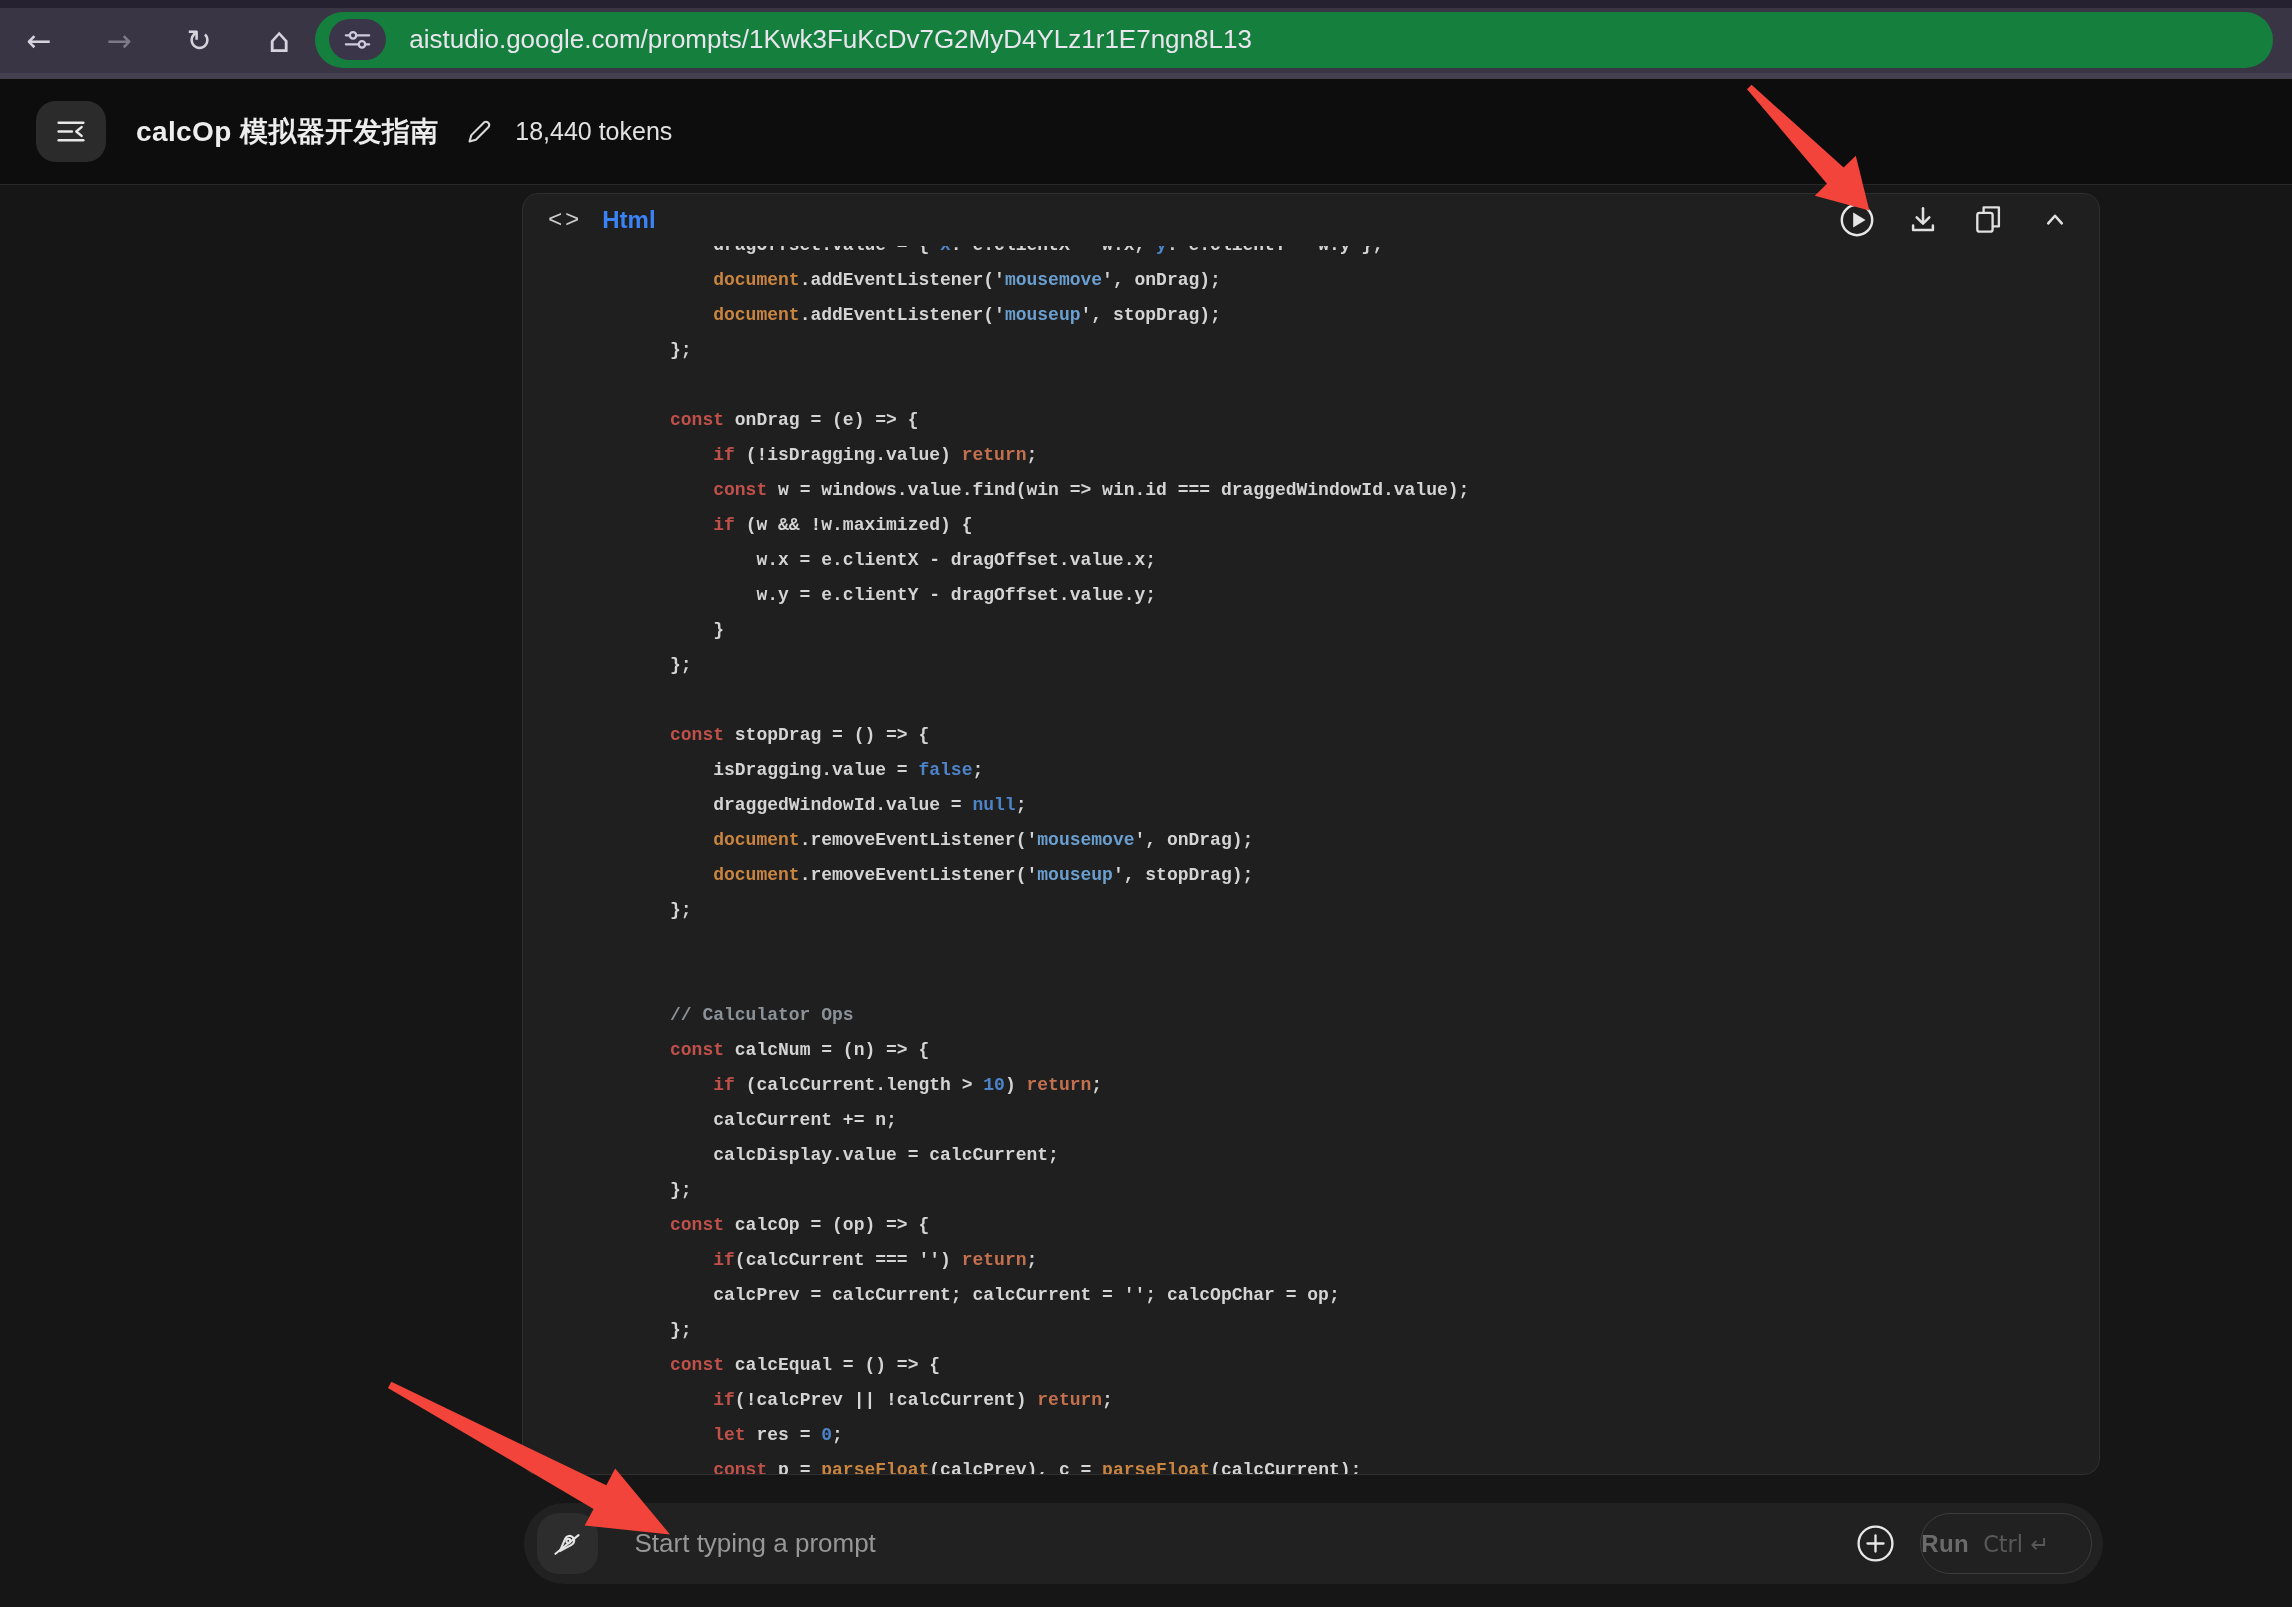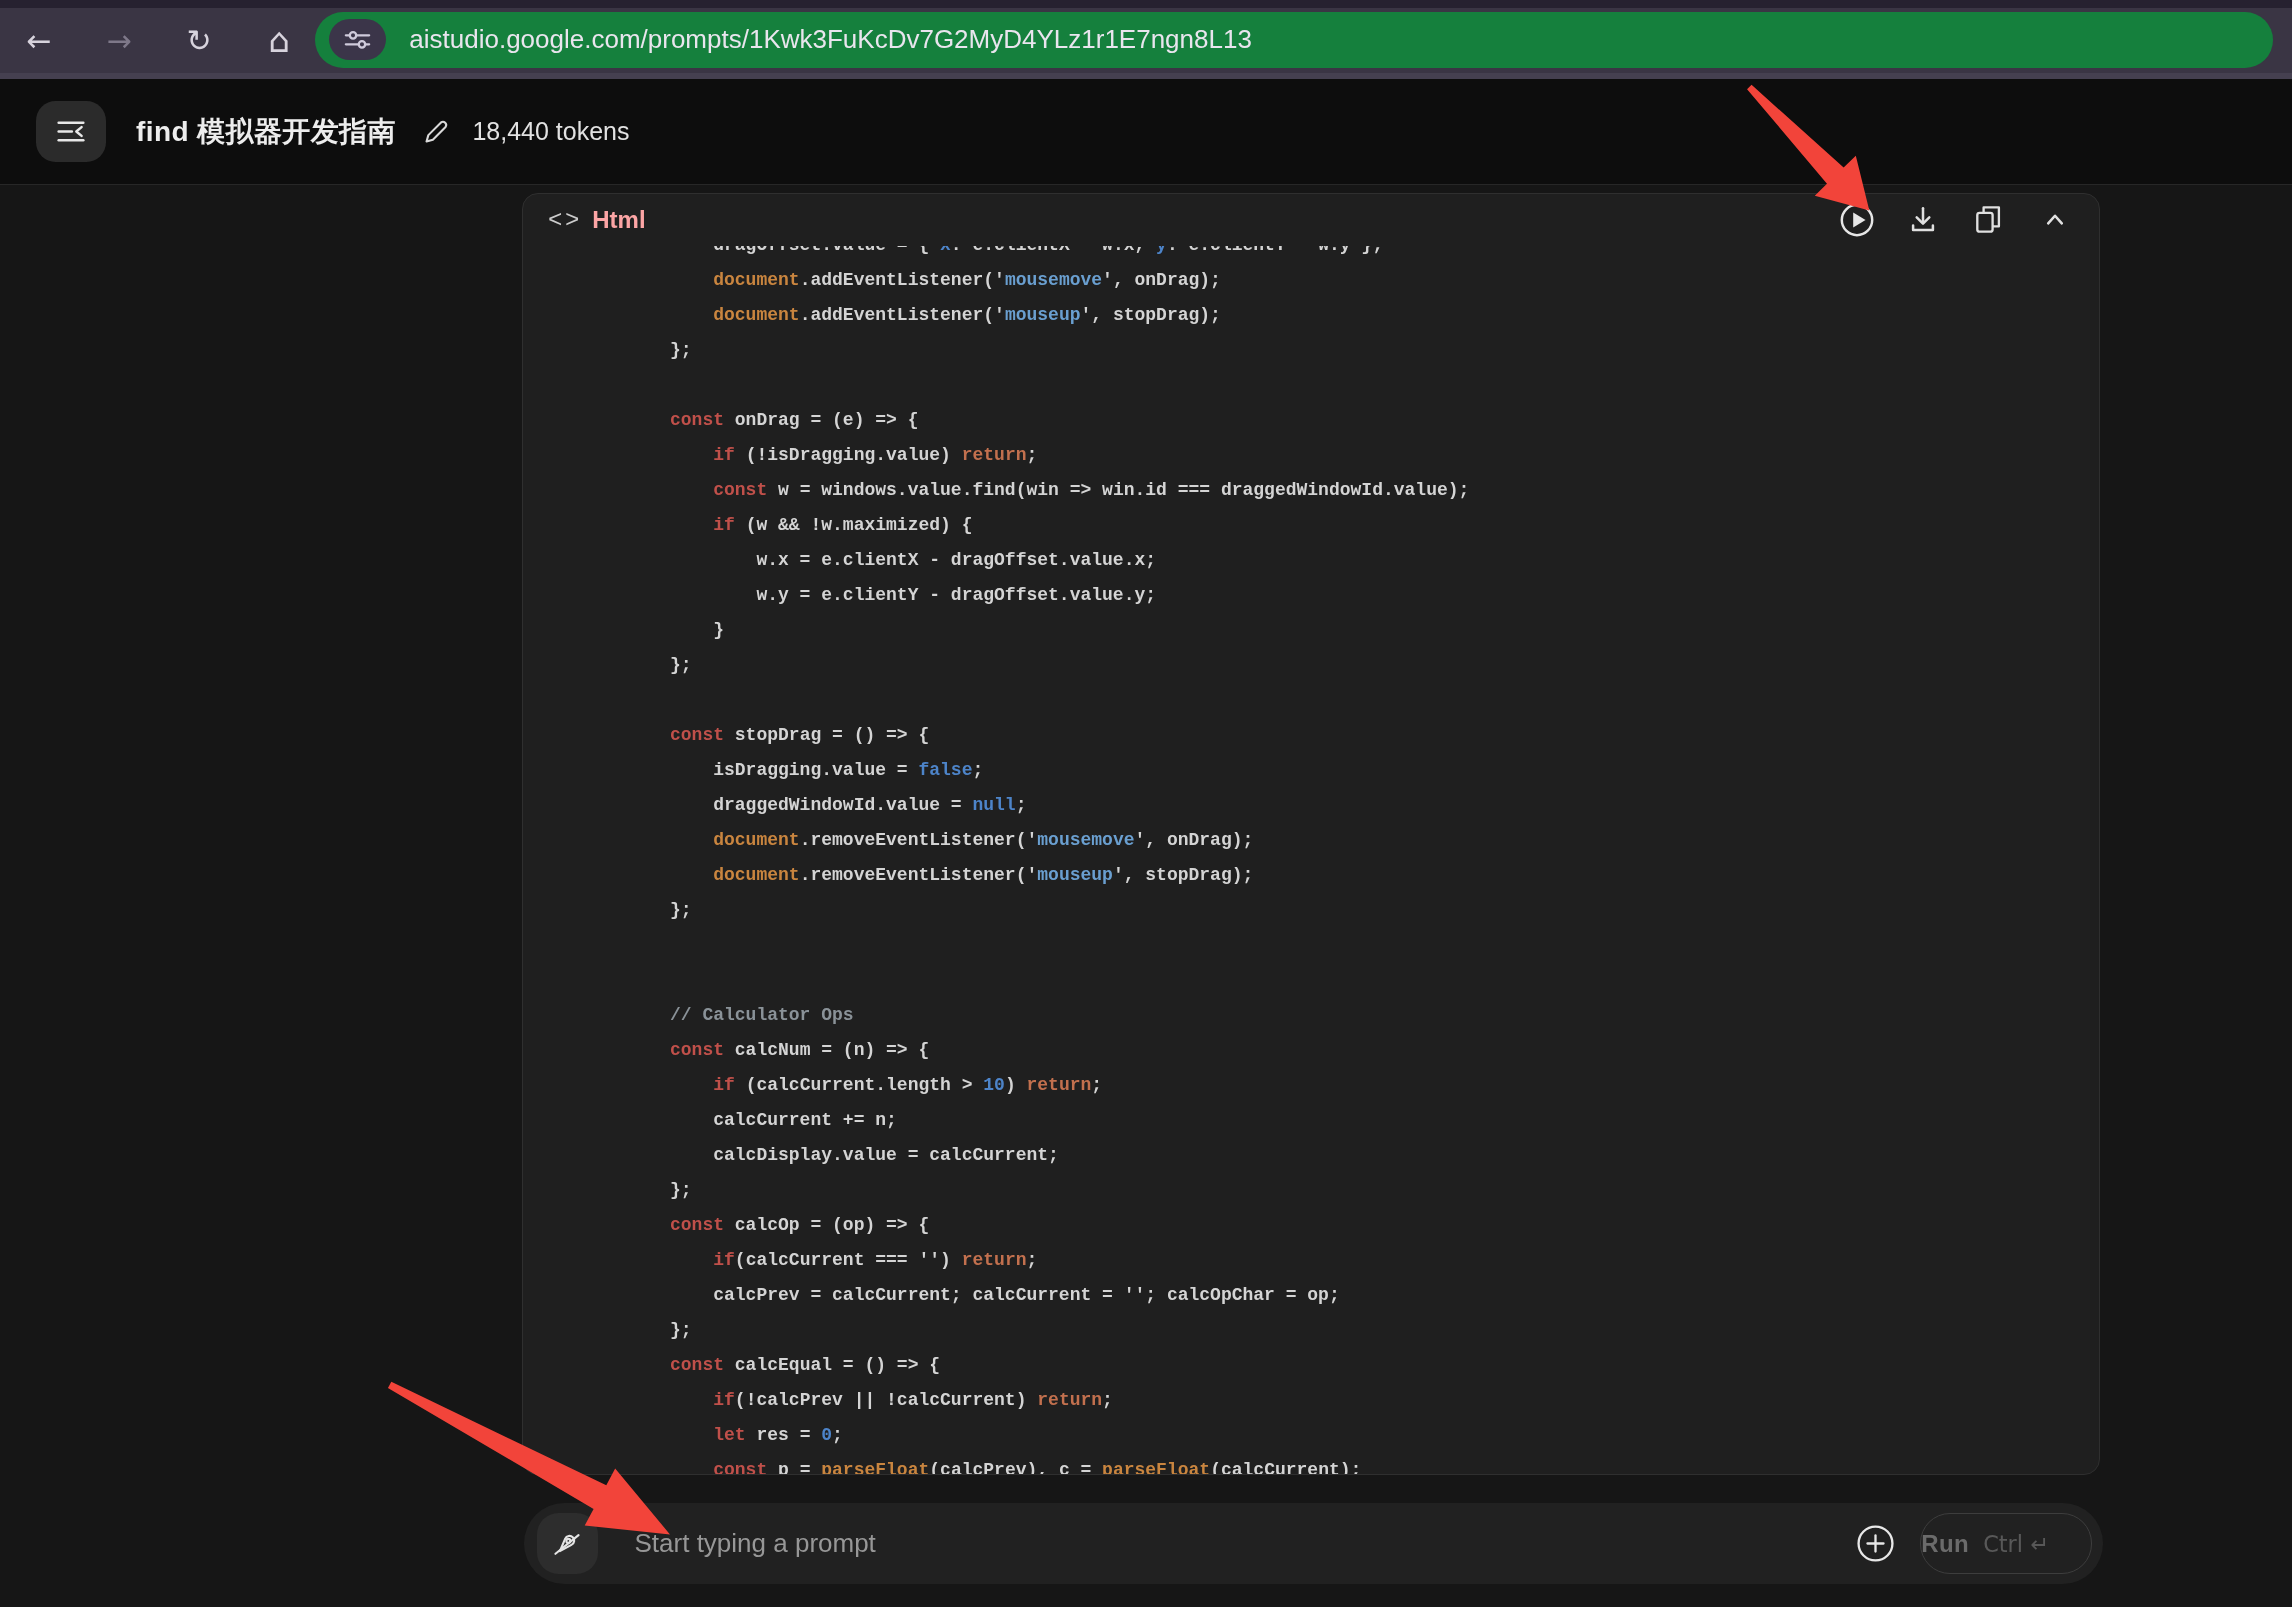--- a/index.html
+++ b/index.html
@@ -31,21 +31,21 @@
   .page-title { margin-left:30px; font-size:28px; font-weight:bold; color:#ededed; letter-spacing:0.4px; }
   .edit-btn { margin-left:21.5px; width:39px; height:39px; display:flex; align-items:center; justify-content:center; }
   .token-count { margin-left:16px; font-size:25px; color:#e2e2e2; }
 
   
   .code-panel { position:absolute; left:522px; top:193px; width:1578px; height:1282px;
                 background:#1f1f1f; border:0.9px solid #2f2f2f; border-radius:16px; overflow:hidden; }
   .panel-header { position:absolute; left:0; top:0; width:100%; height:52px; display:flex;
                   align-items:center; padding:0 25px; }
   .lang-icon { font-family:"Liberation Mono", monospace; font-size:24px; color:#cccccc; letter-spacing:2.7px; }
-  .lang-label { margin-left:10px; font-size:24px; font-weight:bold; color:#fca5a5; }
+  .lang-label { margin-left:20px; font-size:24px; font-weight:bold; color:#3b82f6; }
   .panel-actions { margin-left:auto; display:flex; align-items:center; gap:27px; }
   .icon-btn { width:39px; height:39px; display:flex; align-items:center; justify-content:center; border-radius:50%; }
 
   .code-scroll { position:absolute; left:0; top:52px; right:0; bottom:0; overflow:hidden; padding-left:147px; }
   .code-content { margin-top:-18px; font-family:"Liberation Mono", "DejaVu Sans Mono", monospace;
                   font-size:18px; line-height:35px; white-space:pre; color:var(--tok-d,#d4d4d4);font-weight:bold; }
   .code-line { min-height:35px; }
   .tok-kw  { color:var(--tok-kw,#c0504a); }
   .tok-ret { color:var(--tok-ret,#c2704e); }
   .tok-fn  { color:var(--tok-fn,#c9853f); }
@@ -108,21 +108,21 @@
 
   <div class="app-header">
     <div class="toggle-btn">
       <svg width="30" height="25" viewBox="0 0 34 28" fill="none" stroke="#e8e8e8" stroke-width="2.8" stroke-linecap="round" stroke-linejoin="round">
         <line x1="3" y1="4" x2="31" y2="4"></line>
         <line x1="3" y1="14" x2="18" y2="14"></line>
         <polyline points="29,9 23,14 29,19"></polyline>
         <line x1="3" y1="24" x2="31" y2="24"></line>
       </svg>
     </div>
-    <span class="page-title">find 模拟器开发指南</span>
+    <span class="page-title">calcOp 模拟器开发指南</span>
     <div class="edit-btn">
       <svg width="29" height="29" viewBox="0 0 32 32" fill="none" stroke="#d9d9d9" stroke-width="2.3" stroke-linecap="round" stroke-linejoin="round">
         <path d="M5 27 L7 20 L21 6 A3.6 3.6 0 0 1 26 11 L12 25 L5 27 Z"></path>
       </svg>
     </div>
     <span class="token-count">18,440 tokens</span>
   </div>
 
   <div class="code-panel">
     <div class="panel-header">

